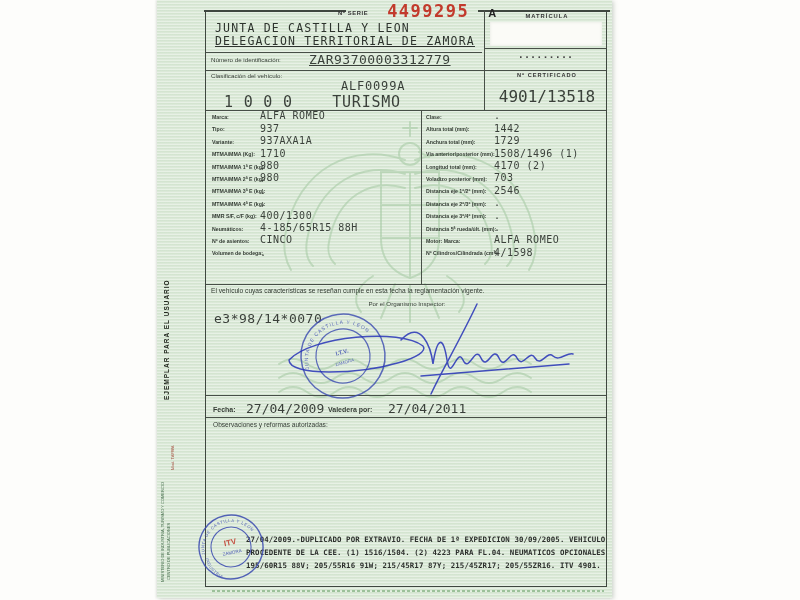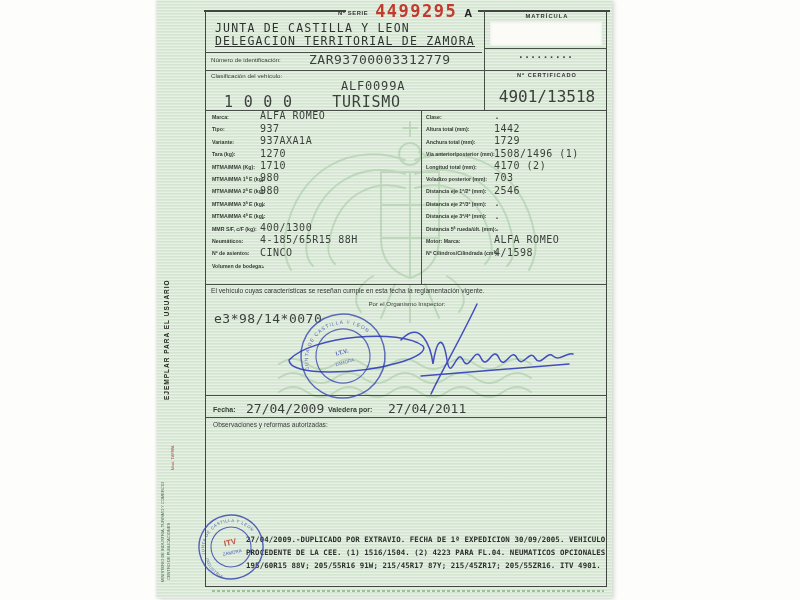--- a/index.html
+++ b/index.html
@@ -16,30 +16,30 @@
   .formbox{position:absolute;left:48px;top:10px;width:402px;height:577px;
     border:1.6px solid #3f473f;border-top:none;box-sizing:border-box;}
   .bt{position:absolute;height:1.6px;background:#3f473f;top:0;}
   .hline{position:absolute;height:1.2px;background:#474f47;left:0;right:0;}
   .vline{position:absolute;width:1.2px;background:#474f47;}
   .mono{font-family:"DejaVu Sans Mono",monospace;color:#3a403a;white-space:pre;}
   .lbl{color:#343c34;white-space:nowrap;}
   
   .org1,.org2{position:absolute;left:9px;font-size:11.5px;letter-spacing:1.2px;color:#2d332d;}
   .org1{top:11px;} .org2{top:24px;text-decoration:underline;}
-  .serie{position:absolute;left:132px;top:-9px;display:flex;align-items:flex-end;gap:7px;}
+  .serie{position:absolute;left:132px;top:-9px;display:flex;align-items:flex-end;gap:19px;}
   .serie-lbl{font-size:5.8px;font-weight:bold;letter-spacing:.6px;margin-bottom:5px;color:#333;}
   .serie-num{font-size:17px;font-weight:bold;letter-spacing:1.5px;color:#c23a2c;}
   .serie-a{font-size:11px;font-weight:bold;color:#222;margin-bottom:2px;}
   .mat-lbl{position:absolute;left:278px;top:2.5px;width:126px;text-align:center;font-size:5.8px;font-weight:bold;letter-spacing:1px;color:#333;}
   .mat-box{position:absolute;left:284px;top:12px;width:112px;height:24px;background:#fbfbf7;box-shadow:inset 0 0 3px rgba(60,80,60,.12);}
   .mat-dots{position:absolute;left:278px;top:41px;width:126px;text-align:center;font-size:11px;font-weight:bold;letter-spacing:2.5px;color:#444;}
   
   .id-lbl{position:absolute;left:5px;top:46px;font-size:6.2px;}
-  .id-val{position:absolute;left:103px;top:42px;font-size:13px;letter-spacing:.5px;}
+  .id-val{position:absolute;left:103px;top:42px;font-size:13px;letter-spacing:.5px;text-decoration:underline;}
   .cl-lbl{position:absolute;left:5px;top:61.5px;font-size:6.2px;}
   .cl-code{position:absolute;left:135px;top:69px;font-size:12px;letter-spacing:.8px;}
   .cl-val{position:absolute;left:18px;top:83px;font-size:15px;letter-spacing:.8px;}
   .cert-lbl{position:absolute;left:278px;top:62px;width:126px;text-align:center;font-size:5.6px;letter-spacing:1px;font-weight:bold;color:#333;}
   .cert-val{position:absolute;left:278px;top:77px;width:126px;text-align:center;font-size:16px;}
   
   .speccol{position:absolute;top:100px;}
   .col-left{left:4px;width:210px;--vx:50px;}
   .col-right{left:218px;width:182px;--vx:70px;}
   .spec-row{position:relative;height:12.42px;}
@@ -151,24 +151,20 @@
             <span class="spec-label">Tipo:</span>
             <span class="spec-value mono">937</span>
           </div>
 
           <div class="spec-row">
             <span class="spec-label">Variante:</span>
             <span class="spec-value mono">937AXA1A</span>
           </div>
 
 
-          <div class="spec-row">
-            <span class="spec-label">Tara (kg):</span>
-            <span class="spec-value mono">1270</span>
-          </div>
 
           <div class="spec-row">
             <span class="spec-label">MTMA/MMA (Kg):</span>
             <span class="spec-value mono">1710</span>
           </div>
 
           <div class="spec-row">
             <span class="spec-label">MTMA/MMA 1ª E (kg):</span>
             <span class="spec-value mono">980</span>
           </div>

